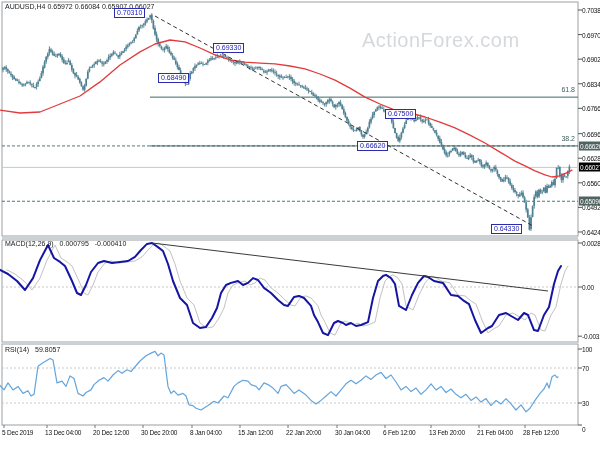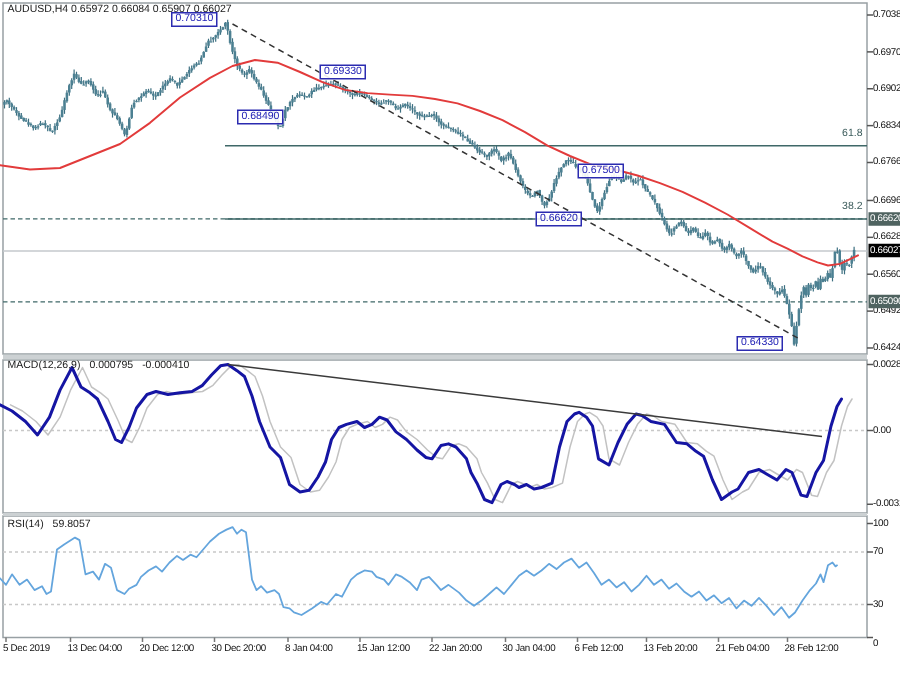--- a/index.html
+++ b/index.html
@@ -785,20 +785,21 @@
       <line x1="192" y1="425" x2="192" y2="428" stroke="#777" stroke-width="1"></line>
       <line x1="240" y1="425" x2="240" y2="428" stroke="#777" stroke-width="1"></line>
       <line x1="288" y1="425" x2="288" y2="428" stroke="#777" stroke-width="1"></line>
       <line x1="337" y1="425" x2="337" y2="428" stroke="#777" stroke-width="1"></line>
       <line x1="385" y1="425" x2="385" y2="428" stroke="#777" stroke-width="1"></line>
       <line x1="431" y1="425" x2="431" y2="428" stroke="#777" stroke-width="1"></line>
       <line x1="479" y1="425" x2="479" y2="428" stroke="#777" stroke-width="1"></line>
       <line x1="525" y1="425" x2="525" y2="428" stroke="#777" stroke-width="1"></line>
     </svg>
   <div class="hdr" id="symbol-bar">AUDUSD,H4 0.65972 0.66084 0.65907 0.66027</div>
+  <div id="watermark">ActionForex.com</div>
   <div class="hdr" id="macd-hdr">
     <span>MACD(12,26,9)</span>
     <span>0.000795</span>
     <span>-0.000410</span>
   </div>
   <div class="hdr" id="rsi-hdr">
     <span>RSI(14)</span>
     <span>59.8057</span>
   </div>
   <div id="labels-layer">

